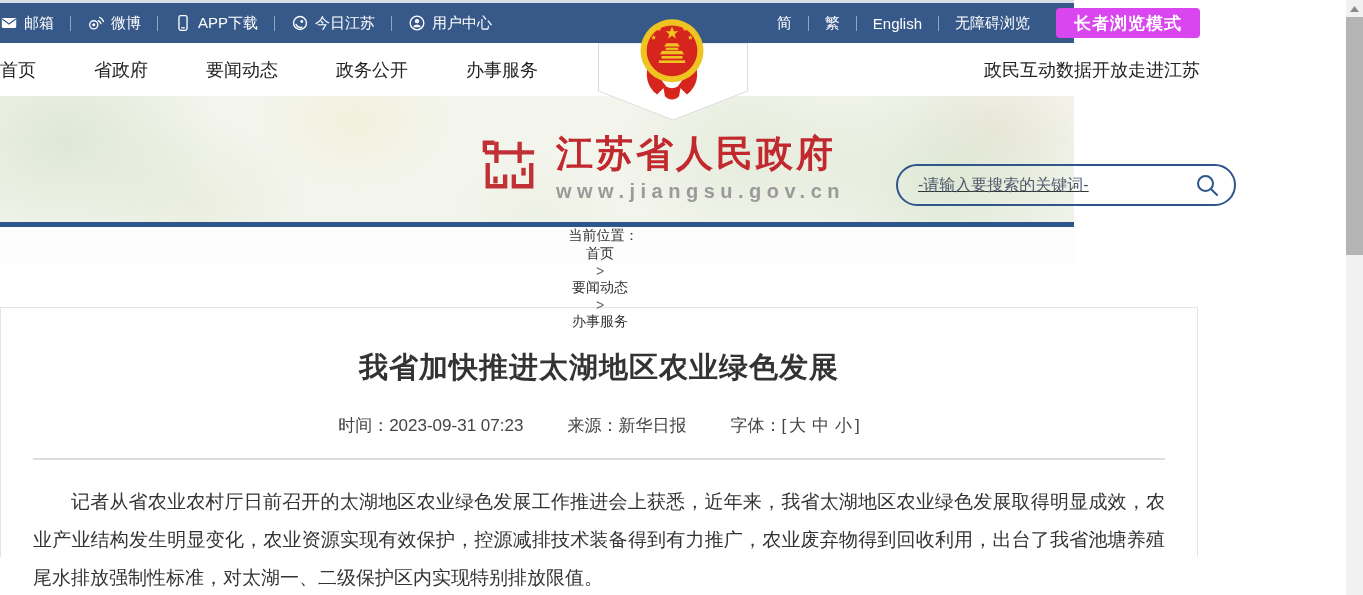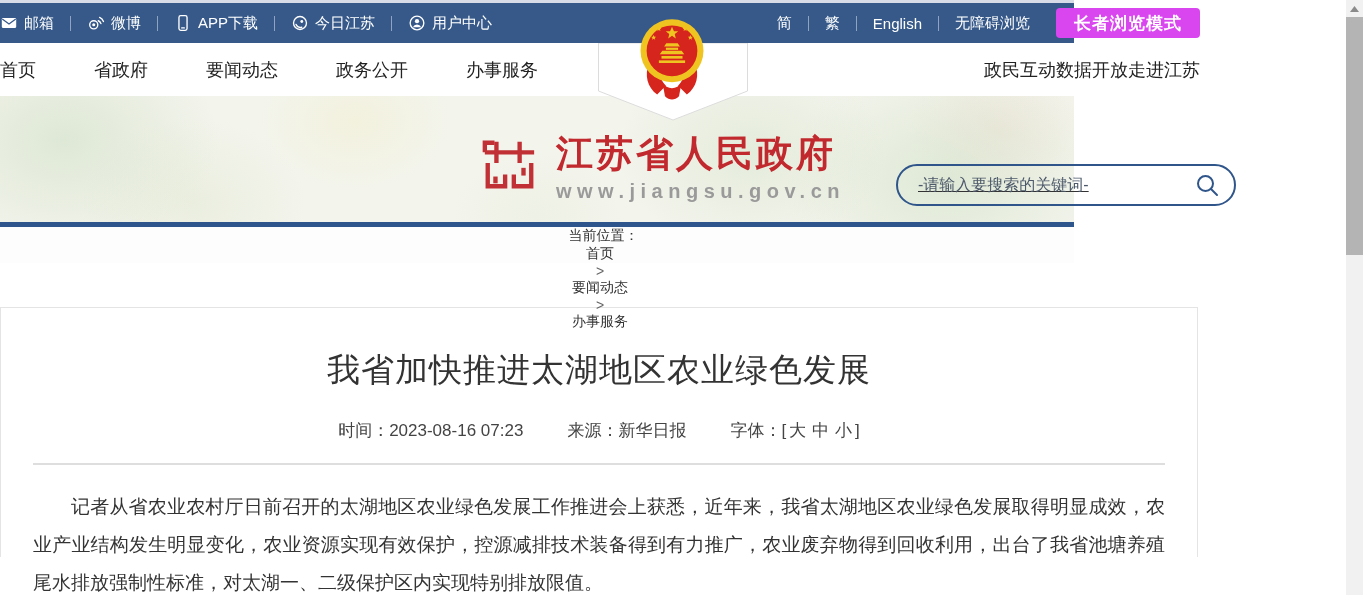--- a/index.html
+++ b/index.html
@@ -68,21 +68,21 @@
   .breadcrumb-bar { height:36px; background:#fdfdfd; }
   .breadcrumb-bar .container { height:100%; display:flex; align-items:center; font-size:14px; color:#333;flex-direction:column; }
   .crumb-label { margin-left:7px; }
   .crumb-link { color:#333; cursor:pointer; margin:0 4px; }
   .crumb-sep { color:#666; margin:0 3px; }
 
   
   .content-area { background:#fff; }
   .article-box { width:1198px; margin:44px auto 0; border:1px solid #e4e4e4;
                  border-bottom:none; height:250px; }
-  .article-title { margin-top:40px; text-align:center; font-size:33px; font-weight:normal;
+  .article-title { margin-top:40px; text-align:center; font-size:29px; font-weight:bold;
                    color:#333; letter-spacing:1px; }
   .article-meta { margin-top:26px; display:flex; justify-content:center; gap:44px;
                   font-size:17px; color:#444; }
   .meta-item { white-space:nowrap; }
   .font-size-ctl { cursor:pointer; margin:0 3px; }
   .divider { margin:21px 32px 0; border-top:2px solid #dedede; }
   .article-body { margin:23px 32px 0; font-size:19px; line-height:38px; color:#333;
                   text-align:justify; text-indent:2em; }
 
   
@@ -247,21 +247,21 @@
       <span class="crumb-link">要闻动态</span>
       <span class="crumb-sep">&gt;</span>
       <span class="crumb-link">办事服务</span>
     </div>
   </div>
 
   <div class="content-area">
     <div class="article-box">
       <h1 class="article-title">我省加快推进太湖地区农业绿色发展</h1>
       <div class="article-meta">
-        <span class="meta-item">时间：2023-08-16 07:23</span>
+        <span class="meta-item">时间：2023-09-31 07:23</span>
         <span class="meta-item">来源：新华日报</span>
         <span class="meta-item">
           <span>字体：</span><span>[</span><span class="font-size-ctl">大</span><span class="font-size-ctl">中</span><span class="font-size-ctl">小</span><span>]</span>
         </span>
       </div>
       <div class="divider"></div>
       <p class="article-body">记者从省农业农村厅日前召开的太湖地区农业绿色发展工作推进会上获悉，近年来，我省太湖地区农业绿色发展取得明显成效，农业产业结构发生明显变化，农业资源实现有效保护，控源减排技术装备得到有力推广，农业废弃物得到回收利用，出台了我省池塘养殖尾水排放强制性标准，对太湖一、二级保护区内实现特别排放限值。</p>
     </div>
   </div>
 

